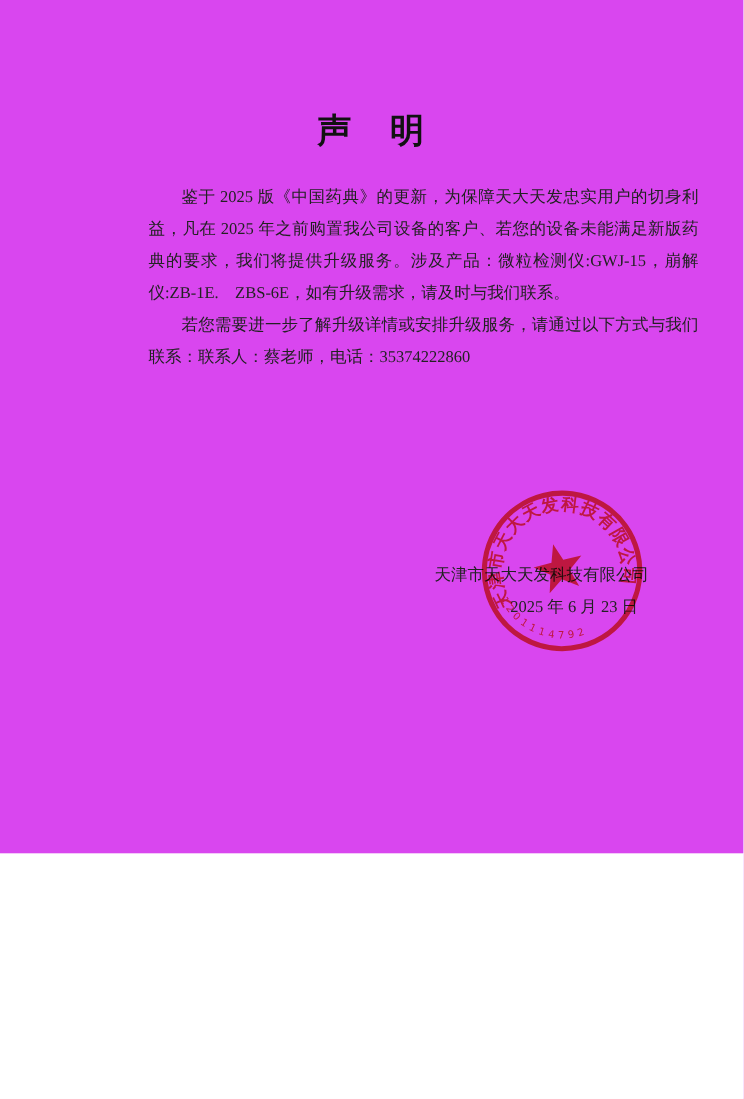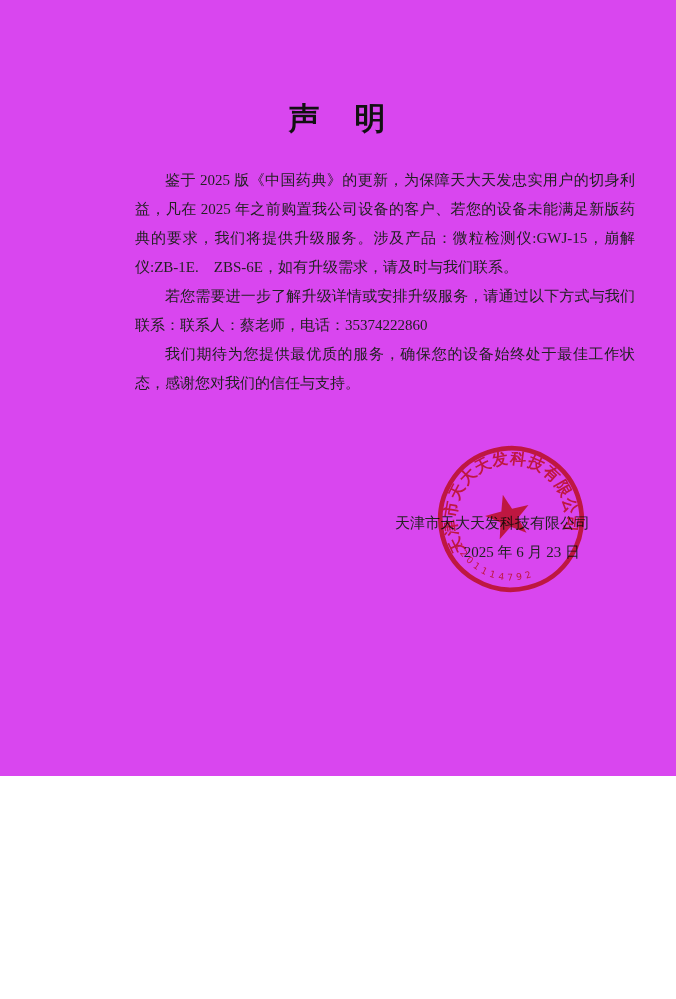--- a/index.html
+++ b/index.html
@@ -72,21 +72,20 @@
 </head>
 <body>
 
 <div class="page">
 
   <h1 class="doc-title">声　明</h1>
 
   <div class="doc-body">
     <p>鉴于 2025 版《中国药典》的更新，为保障天大天发忠实用户的切身利益，凡在 2025 年之前购置我公司设备的客户、若您的设备未能满足新版药典的要求，我们将提供升级服务。涉及产品：微粒检测仪:GWJ-15，崩解仪:ZB-1E.　ZBS-6E，如有升级需求，请及时与我们联系。</p>
     <p>若您需要进一步了解升级详情或安排升级服务，请通过以下方式与我们联系：联系人：蔡老师，电话：35374222860</p>
-    <p>我们期待为您提供最优质的服务，确保您的设备始终处于最佳工作状态，感谢您对我们的信任与支持。</p>
   </div>
 
   <div class="signature">
     <div class="sig-company">天津市天大天发科技有限公司</div>
     <div class="sig-date">2025 年 6 月 23 日</div>
   </div>
 
   <svg class="seal" viewBox="0 0 170 170" xmlns="http://www.w3.org/2000/svg">
     <defs>
       <path id="sealTopArc" d="M 34.3 103.5 A 54 54 0 1 1 135.7 103.5" fill="none"></path>

